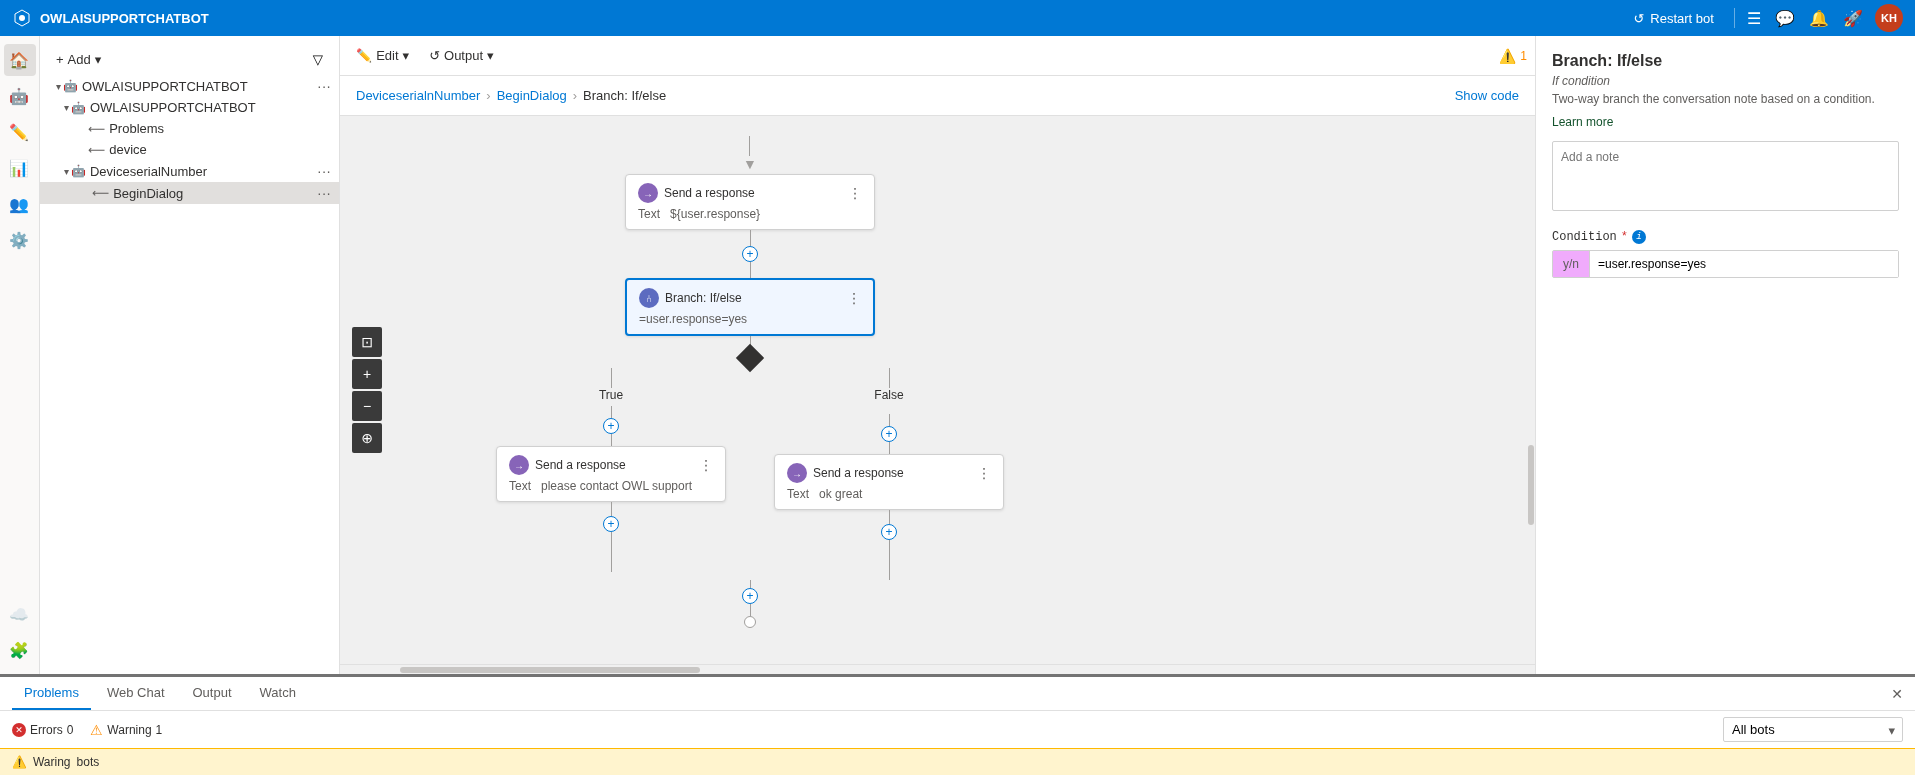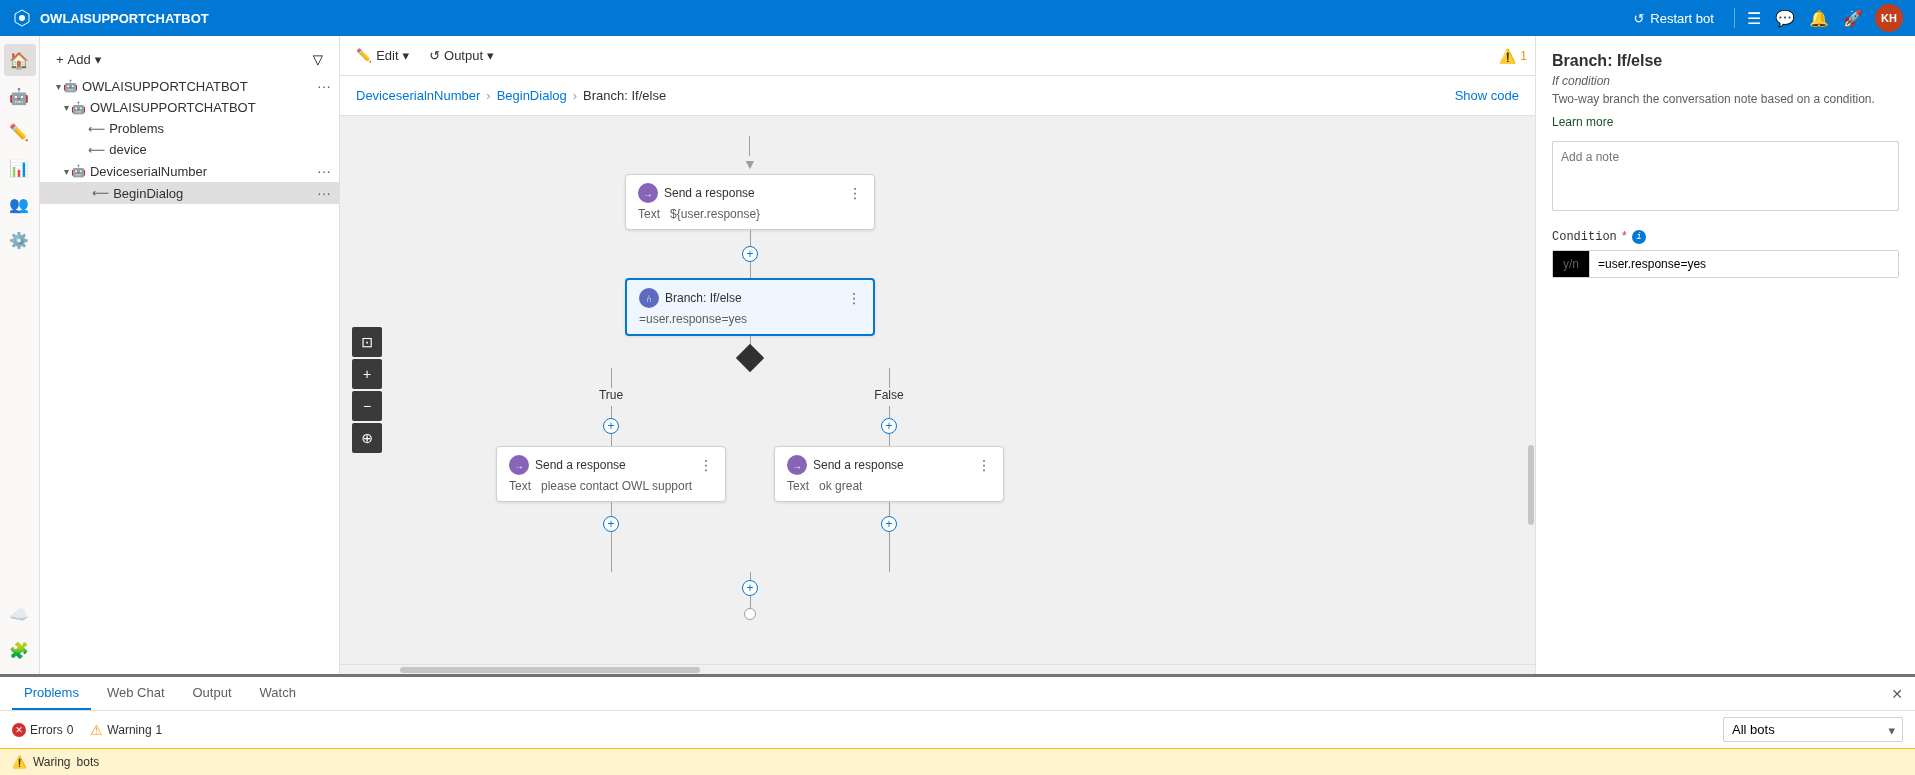--- a/index.html
+++ b/index.html
@@ -227,21 +227,21 @@
       outline: none; resize: none; font-family: inherit; margin-top: 12px;
     }
     .panel-field-label {
       font-size: 12px; color: #323130; font-weight: 500; margin: 16px 0 6px;
       display: flex; align-items: center; gap: 4px; font-family: Liberation Mono, monospace;
     }
     .condition-row {
       display: flex; align-items: center; border: 1px solid #d0d0d0; border-radius: 2px;
     }
     .condition-yn {
-      padding: 6px 10px; background: #000000; border-right: 1px solid #d0d0d0;
+      padding: 6px 10px; background: #f0abfc; border-right: 1px solid #d0d0d0;
       font-size: 12px; color: #605e5c;
     }
     .condition-input {
       flex: 1; border: none; outline: none; padding: 6px 8px; font-size: 12px; font-family: inherit;
     }
 
     
     .bottom-panel {
       background: white;
       border-top: 3px solid #737373;
@@ -493,21 +493,21 @@
                   </div>
                   <div style="width:1px; height:14px; background:#a19f9d;"></div>
                   <div class="connector-plus">+</div>
                   <div style="width:1px; height:40px; background:#a19f9d;"></div>
                 </div>
 
                 <div style="width:1px; height:100%; background:transparent; width:0px;"></div>
 
                 <div class="branch-col" style="align-items:center; width:260px;">
                   <div style="width:1px; height:20px; background:#a19f9d;"></div>
-                  <span style="font-size:12px; color:#323130; margin-bottom:4px;">False</span>
+                  <span style="font-size:12px; color:#323130; margin-bottom:12px;">False</span>
                   <div style="width:1px; height:12px; background:#a19f9d;"></div>
                   <div class="connector-plus">+</div>
                   <div style="width:1px; height:12px; background:#a19f9d;"></div>
                   <div class="flow-node" style="width:230px;">
                     <div class="flow-node-header">
                       <div class="flow-node-title">
                         <div class="flow-node-icon">→</div>
                         <span>Send a response</span>
                       </div>
                       <button class="flow-node-menu">⋮</button>

